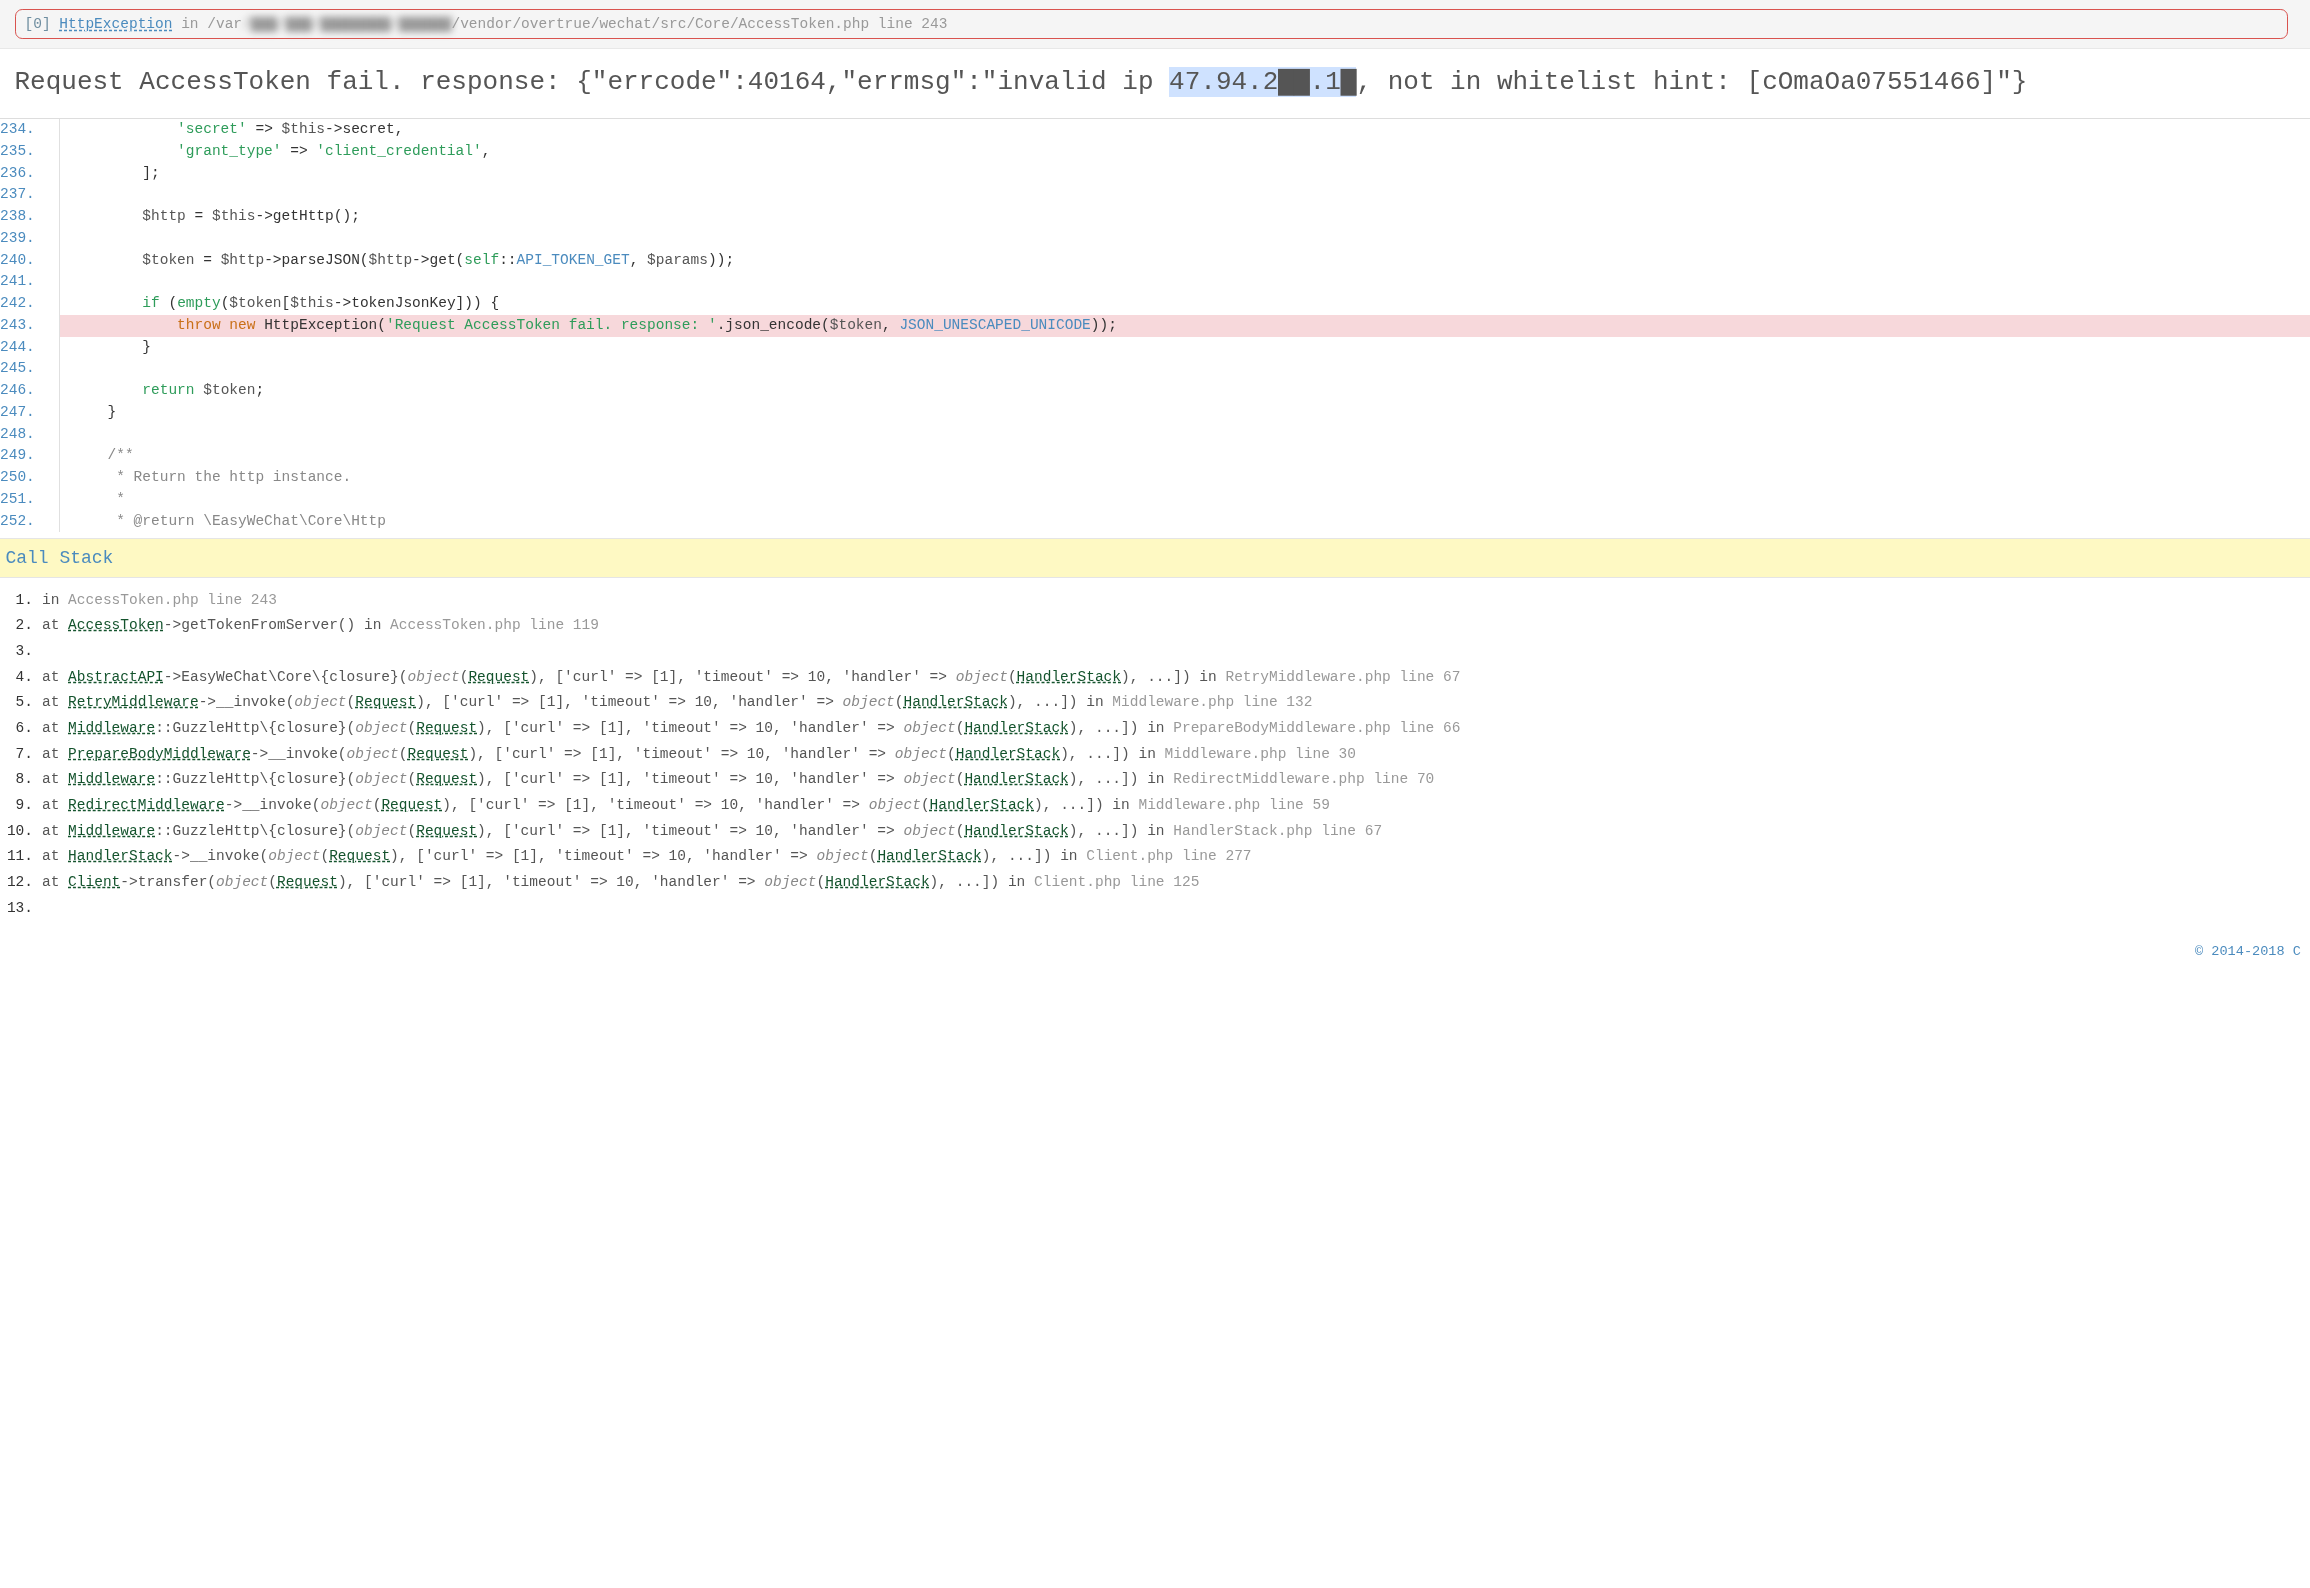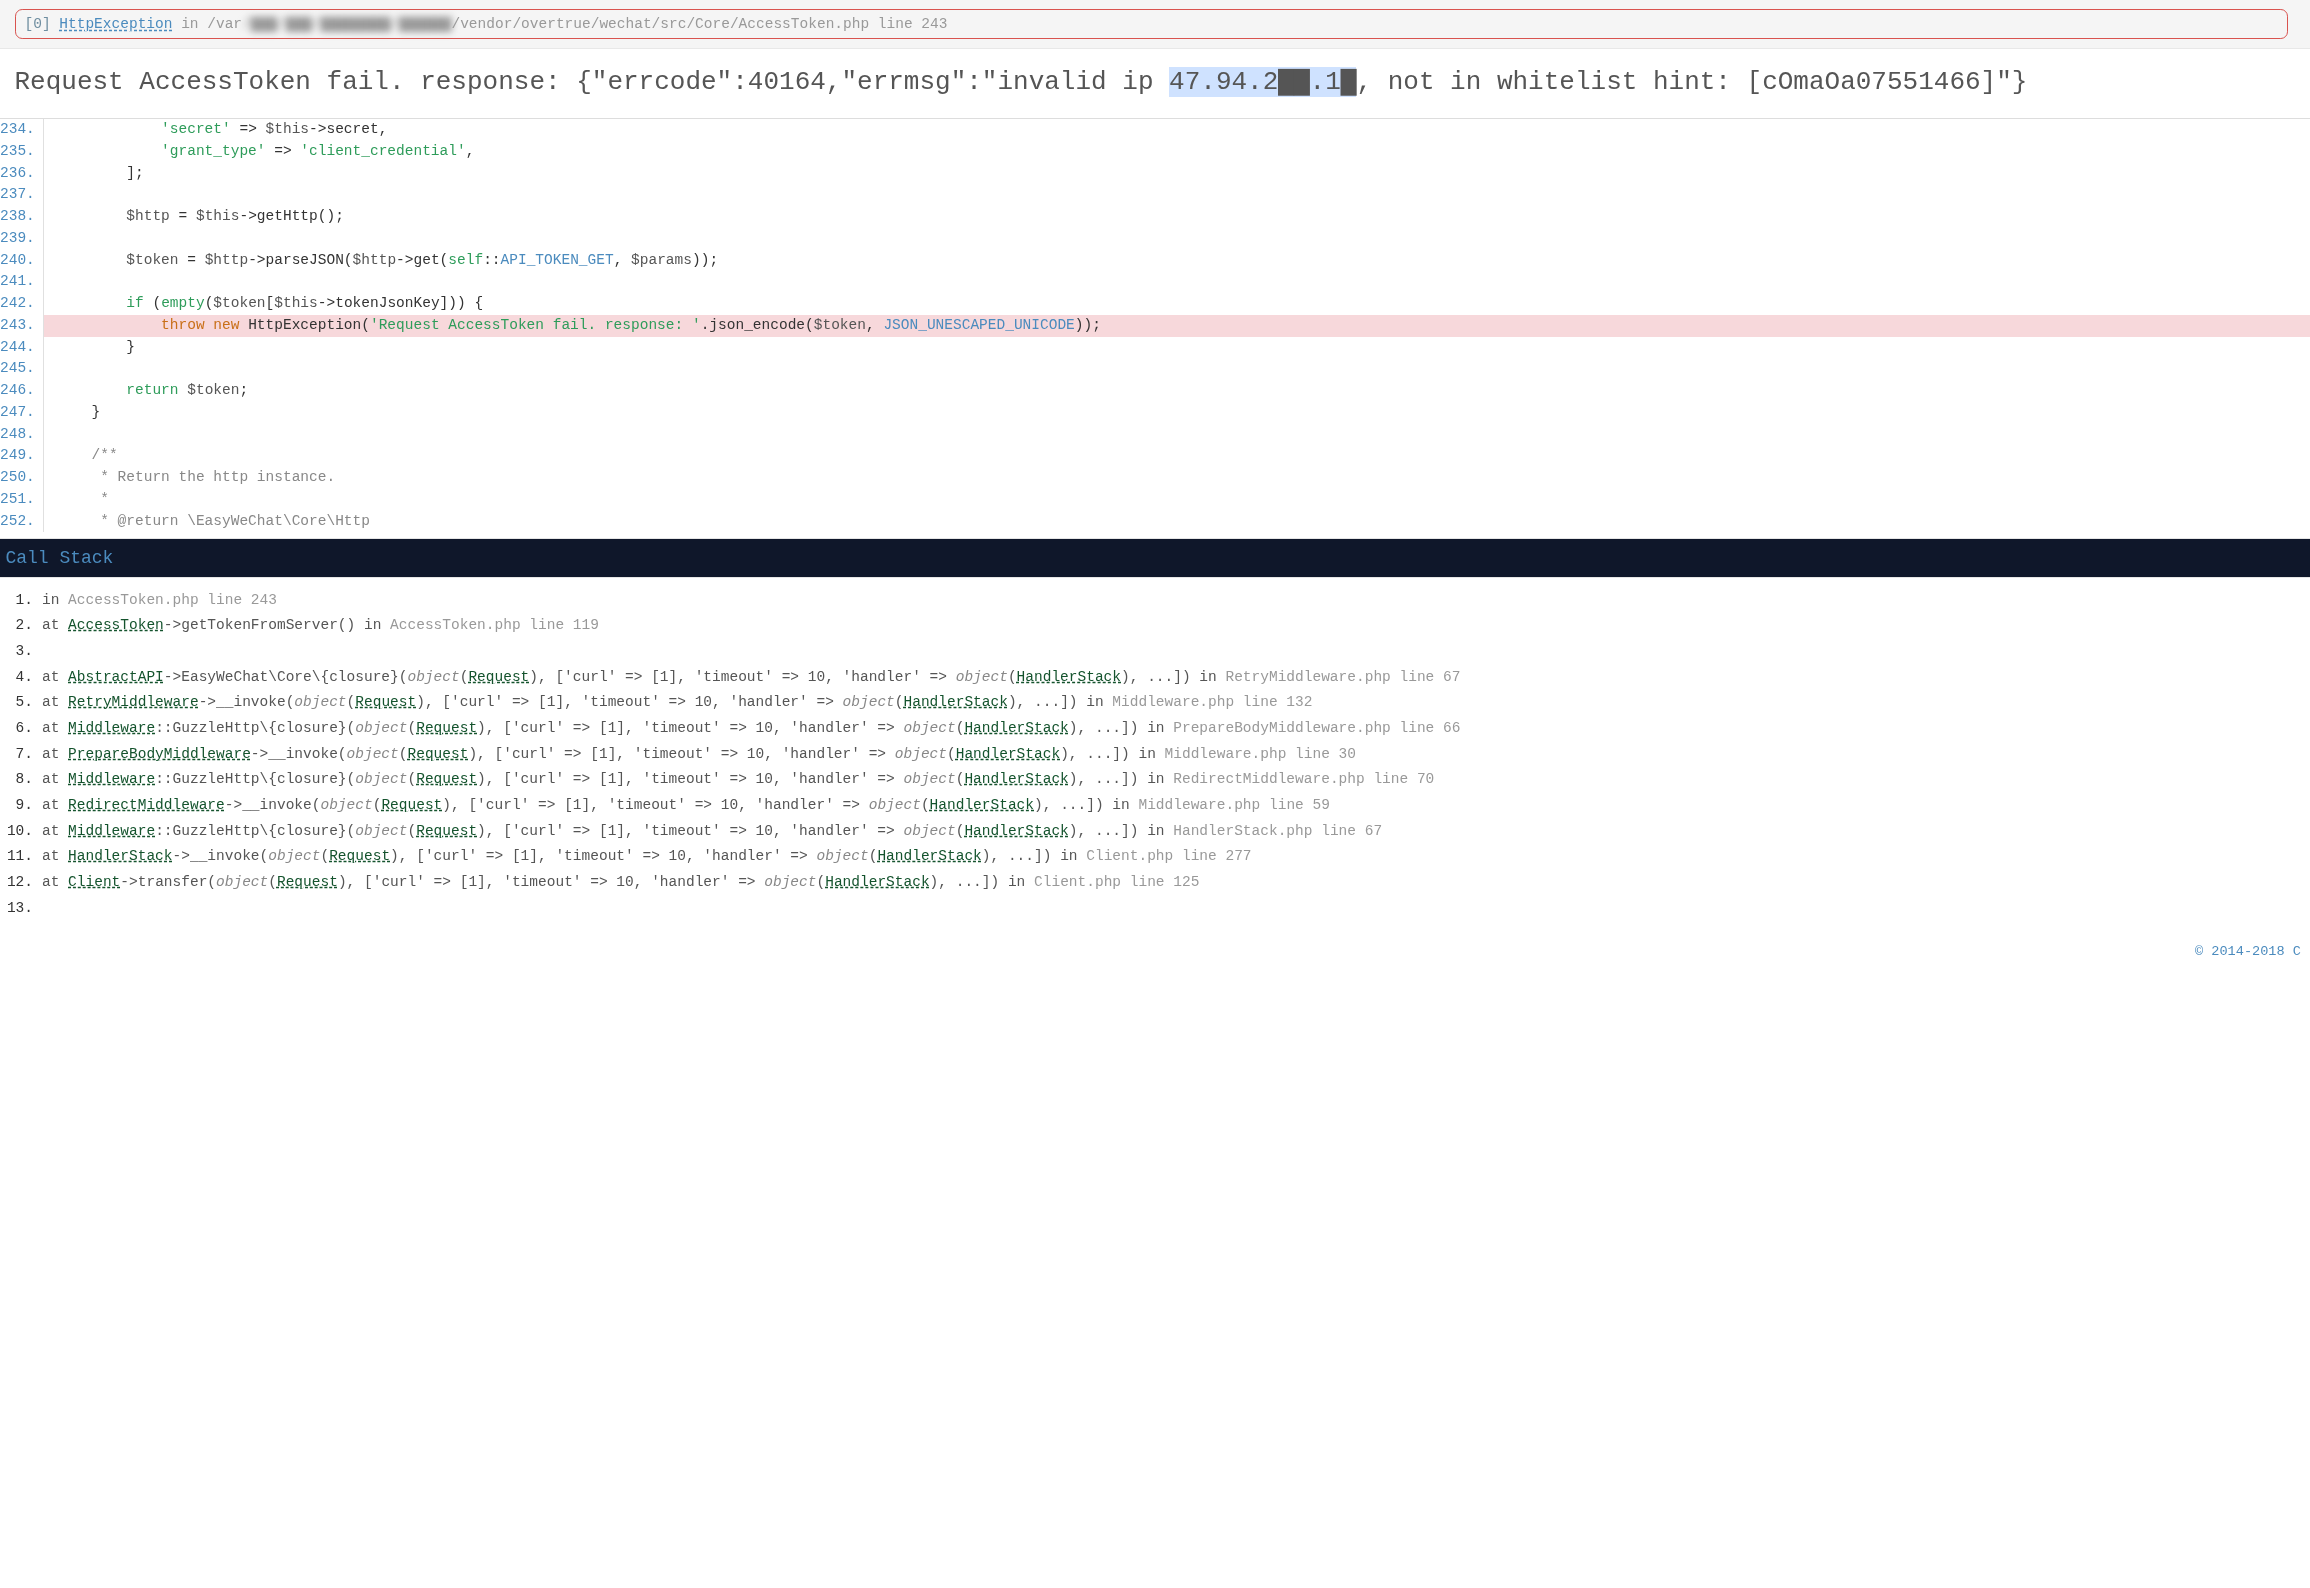--- a/index.html
+++ b/index.html
@@ -37,41 +37,41 @@
   .blur { filter: blur(3.6px); }
   .code-block {
     font-size: 14.5px;
     line-height: 1.5;
   }
   .code-line {
     display: flex;
     white-space: pre;
   }
   .code-line .gutter {
-    width: 44px;
-    text-align: center;
+    width: 60px;
+    text-align: left;
     padding-right: 9px;
     color: #4b8bbe;
     border-right: 0.9px solid #e0e0e0;
     user-select: none;
     background: #fff;
   }
   .code-line .code {
     padding-left: 12.7px;
     flex: 1;
   }
   .code-line.hl-line { background: #f7d8db; }
   .tok-str { color: #2e9c5a; }
   .tok-kw { color: #2e9c5a; }
   .tok-var { color: #555; }
   .tok-const { color: #4b8bbe; }
   .tok-new { color: #c96f18; }
   .tok-cmt { color: #888; }
   .section-title {
-    background: #0f172a;
+    background: #fef9c3;
     color: #4b8bbe;
     font-size: 18px;
     padding: 9px 5.4px;
     border-top: 0.9px solid #e5e5e5;
     border-bottom: 0.9px solid #e5e5e5;
     margin-top: 5.4px;
   }
   .stack {
     padding: 9px 0 18px 0;
   }

